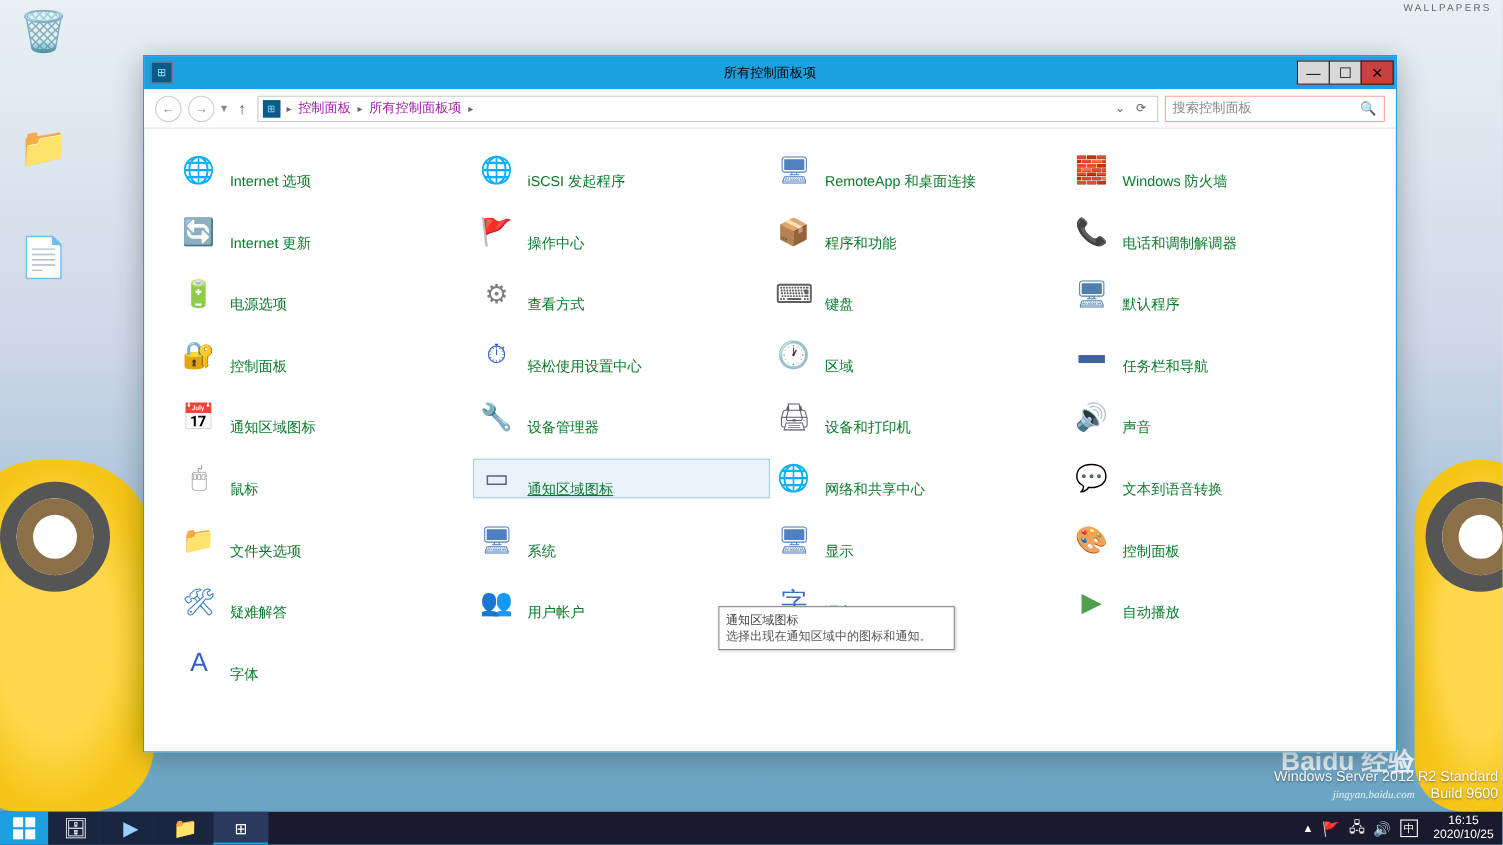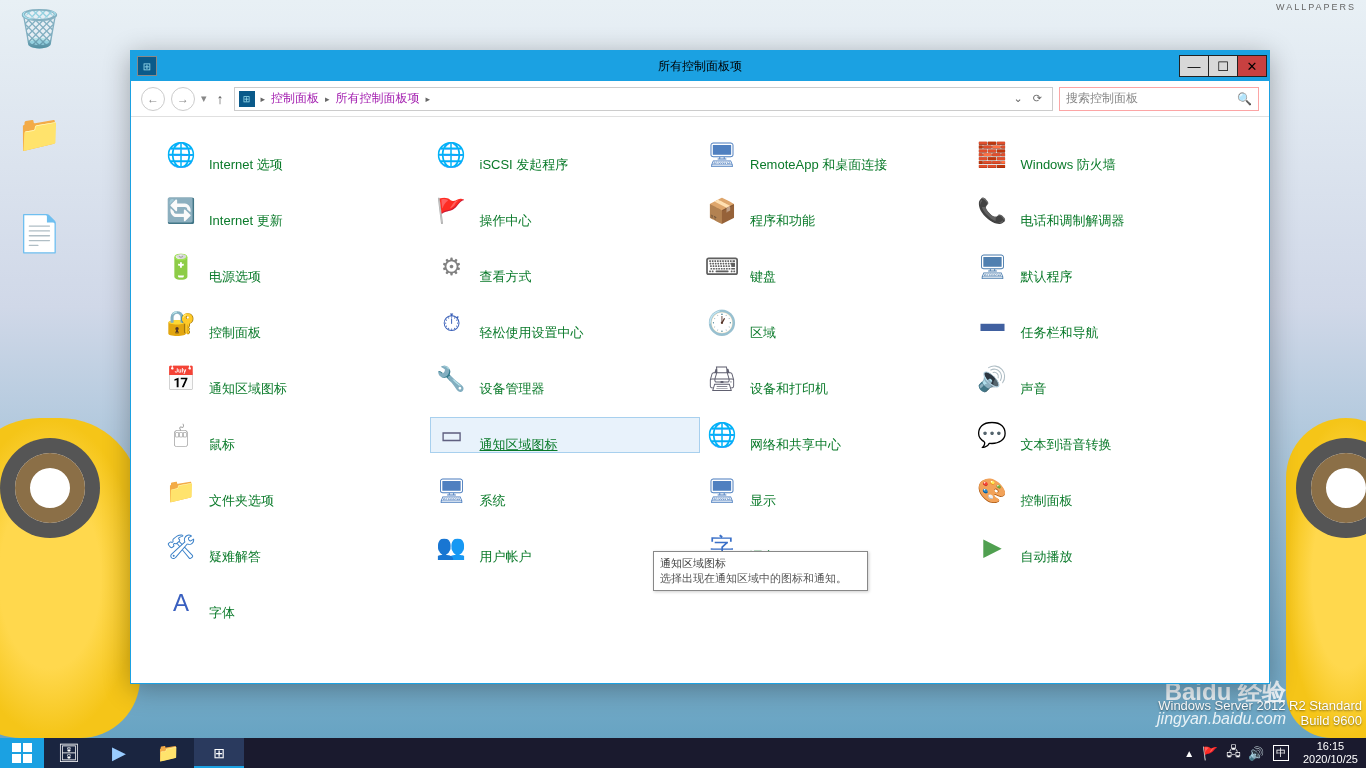--- a/index.html
+++ b/index.html
@@ -8,21 +8,21 @@
 
 .wallpaper { position: absolute; inset: 0; background: linear-gradient(180deg, #e8f0f5 0%, #d0d8e8 40%, #60a0c0 100%); }
 .wallpaper::before { content: ""; position: absolute; top: 0; right: 0; width: 100px; height: 20px; font-size: 10px; }
 .wallpaper-text { position: absolute; top: 2px; right: 10px; font-size: 9px; color: #666; letter-spacing: 2px; }
 .minion-left { position: absolute; left: -40px; bottom: 30px; width: 180px; height: 320px; background: radial-gradient(ellipse at center, #ffd84d 40%, #f5c518 70%); border-radius: 80px 80px 60px 60px; }
 .minion-right { position: absolute; right: -40px; bottom: 30px; width: 120px; height: 320px; background: radial-gradient(ellipse at center, #ffd84d 40%, #f5c518 70%); border-radius: 80px 80px 60px 60px; }
 .minion-eye { position: absolute; top: 20px; left: 50%; transform: translateX(-50%); width: 100px; height: 100px; background: #555; border-radius: 50%; display:flex; align-items:center; justify-content:center;}
 .minion-eye::after { content:""; width:70px; height:70px; background:#fff; border-radius:50%; box-shadow: inset 0 0 0 15px #8b6f47; }
 .sys-info { position: absolute; right: 4px; bottom: 40px; color: #fff; text-align: right; font-size: 13px; text-shadow: 0 1px 2px rgba(0,0,0,0.5); }
 .baidu-watermark { position: absolute; right: 80px; bottom: 60px; color: rgba(255,255,255,0.85); font-size: 24px; font-weight: bold; }
-.baidu-url { position: absolute; right: 80px; bottom: 40px; color: rgba(255,255,255,0.85); font-size: 16px; font-style: italic; }
+.baidu-url { position: absolute; right: 80px; bottom: 40px; color: rgba(255,255,255,0.85); font-size: 10px; font-style: italic; font-family: Liberation Serif, serif; }
 
 
 .desktop-icon { position: absolute; width: 60px; text-align: center; color: #fff; font-size: 11px; }
 .desktop-icon .di-glyph { width: 48px; height: 48px; margin: 0 auto 2px; display:flex; align-items:center; justify-content:center; font-size: 36px; }
 .di-recycle { left: 10px; top: 5px; }
 .di-folder { left: 10px; top: 110px; }
 .di-text { left: 10px; top: 210px; }
 
 
 .window { position: absolute; left: 130px; top: 50px; width: 1140px; height: 634px; background: #fff; border: 1px solid #1ba1e2; box-shadow: 0 5px 25px rgba(0,0,0,0.3); display: flex; flex-direction: column; }

